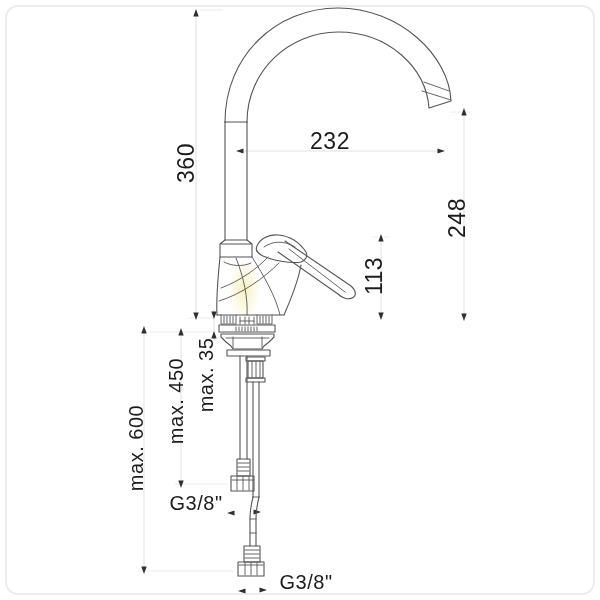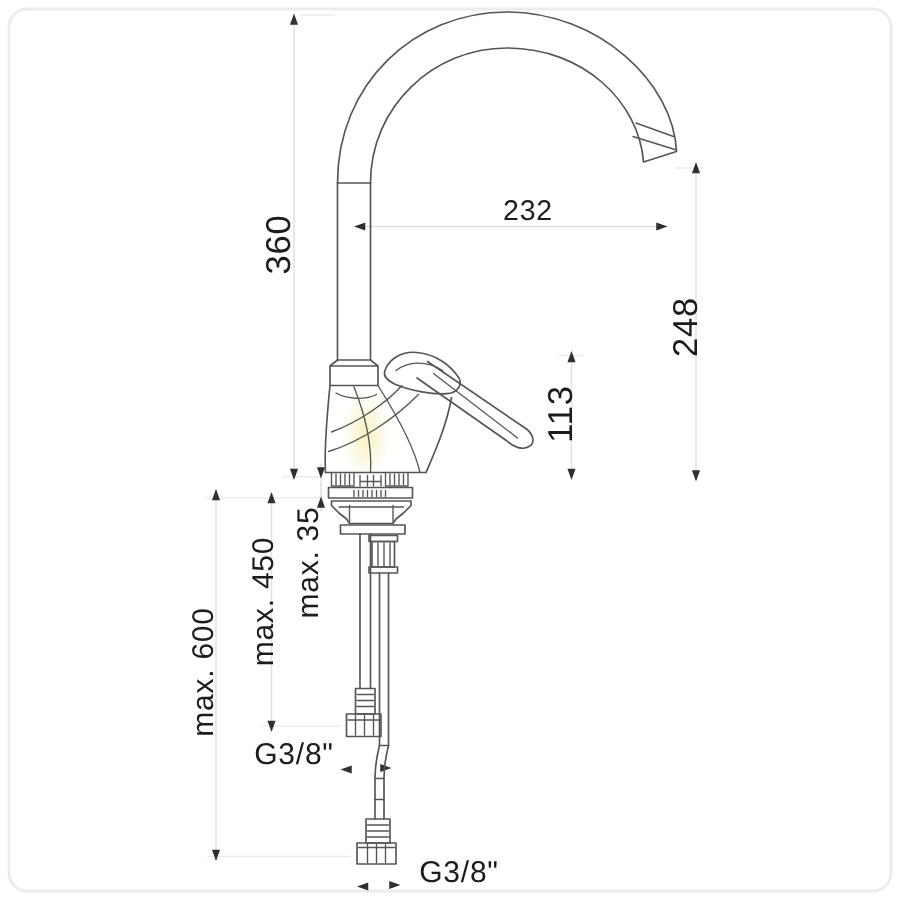--- a/index.html
+++ b/index.html
@@ -142,21 +142,21 @@
       <path class="s" d="M 253 497 C 251 505 250 512 250 519 L 250 546"></path>
       <path class="s" d="M 259 497 C 257 505 256 512 256 519 L 256 546"></path>
       <path class="sd" d="M 253 497 L 259 497 M 250 519 L 256 519 M 250 533 L 256 533"></path>
       <rect class="s" x="244" y="546" width="16" height="16"></rect>
       <path class="sd" d="M 245 550 L 259 550 M 245 554 L 259 554 M 245 558 L 259 558"></path>
       <rect class="s" x="238" y="562" width="26" height="14"></rect>
       <path class="sd" d="M 245 563 L 245 575 M 251 563 L 251 575 M 257 563 L 257 575 M 239 565 L 263 565"></path>
     </g>
   </svg>
 
-  <div class="dim-label" style="left:352px;top:141px;font-size:19px">232</div>
+  <div class="dim-label" style="left:330px;top:141px;font-size:23px">232</div>
   <div class="dim-label v" style="left:186px;top:163px;font-size:23px">360</div>
   <div class="dim-label v" style="left:457px;top:218px;font-size:23px">248</div>
   <div class="dim-label v" style="left:374px;top:276px;font-size:23px">113</div>
   <div class="dim-label v" style="left:206px;top:375px;font-size:20px">max. 35</div>
   <div class="dim-label v" style="left:176px;top:401px;font-size:20px">max. 450</div>
   <div class="dim-label v" style="left:136px;top:448px;font-size:20px">max. 600</div>
   <div class="dim-label" style="left:196px;top:503px;font-size:20px">G3/8"</div>
   <div class="dim-label" style="left:306px;top:582px;font-size:20px">G3/8"</div>
 
 </div>

